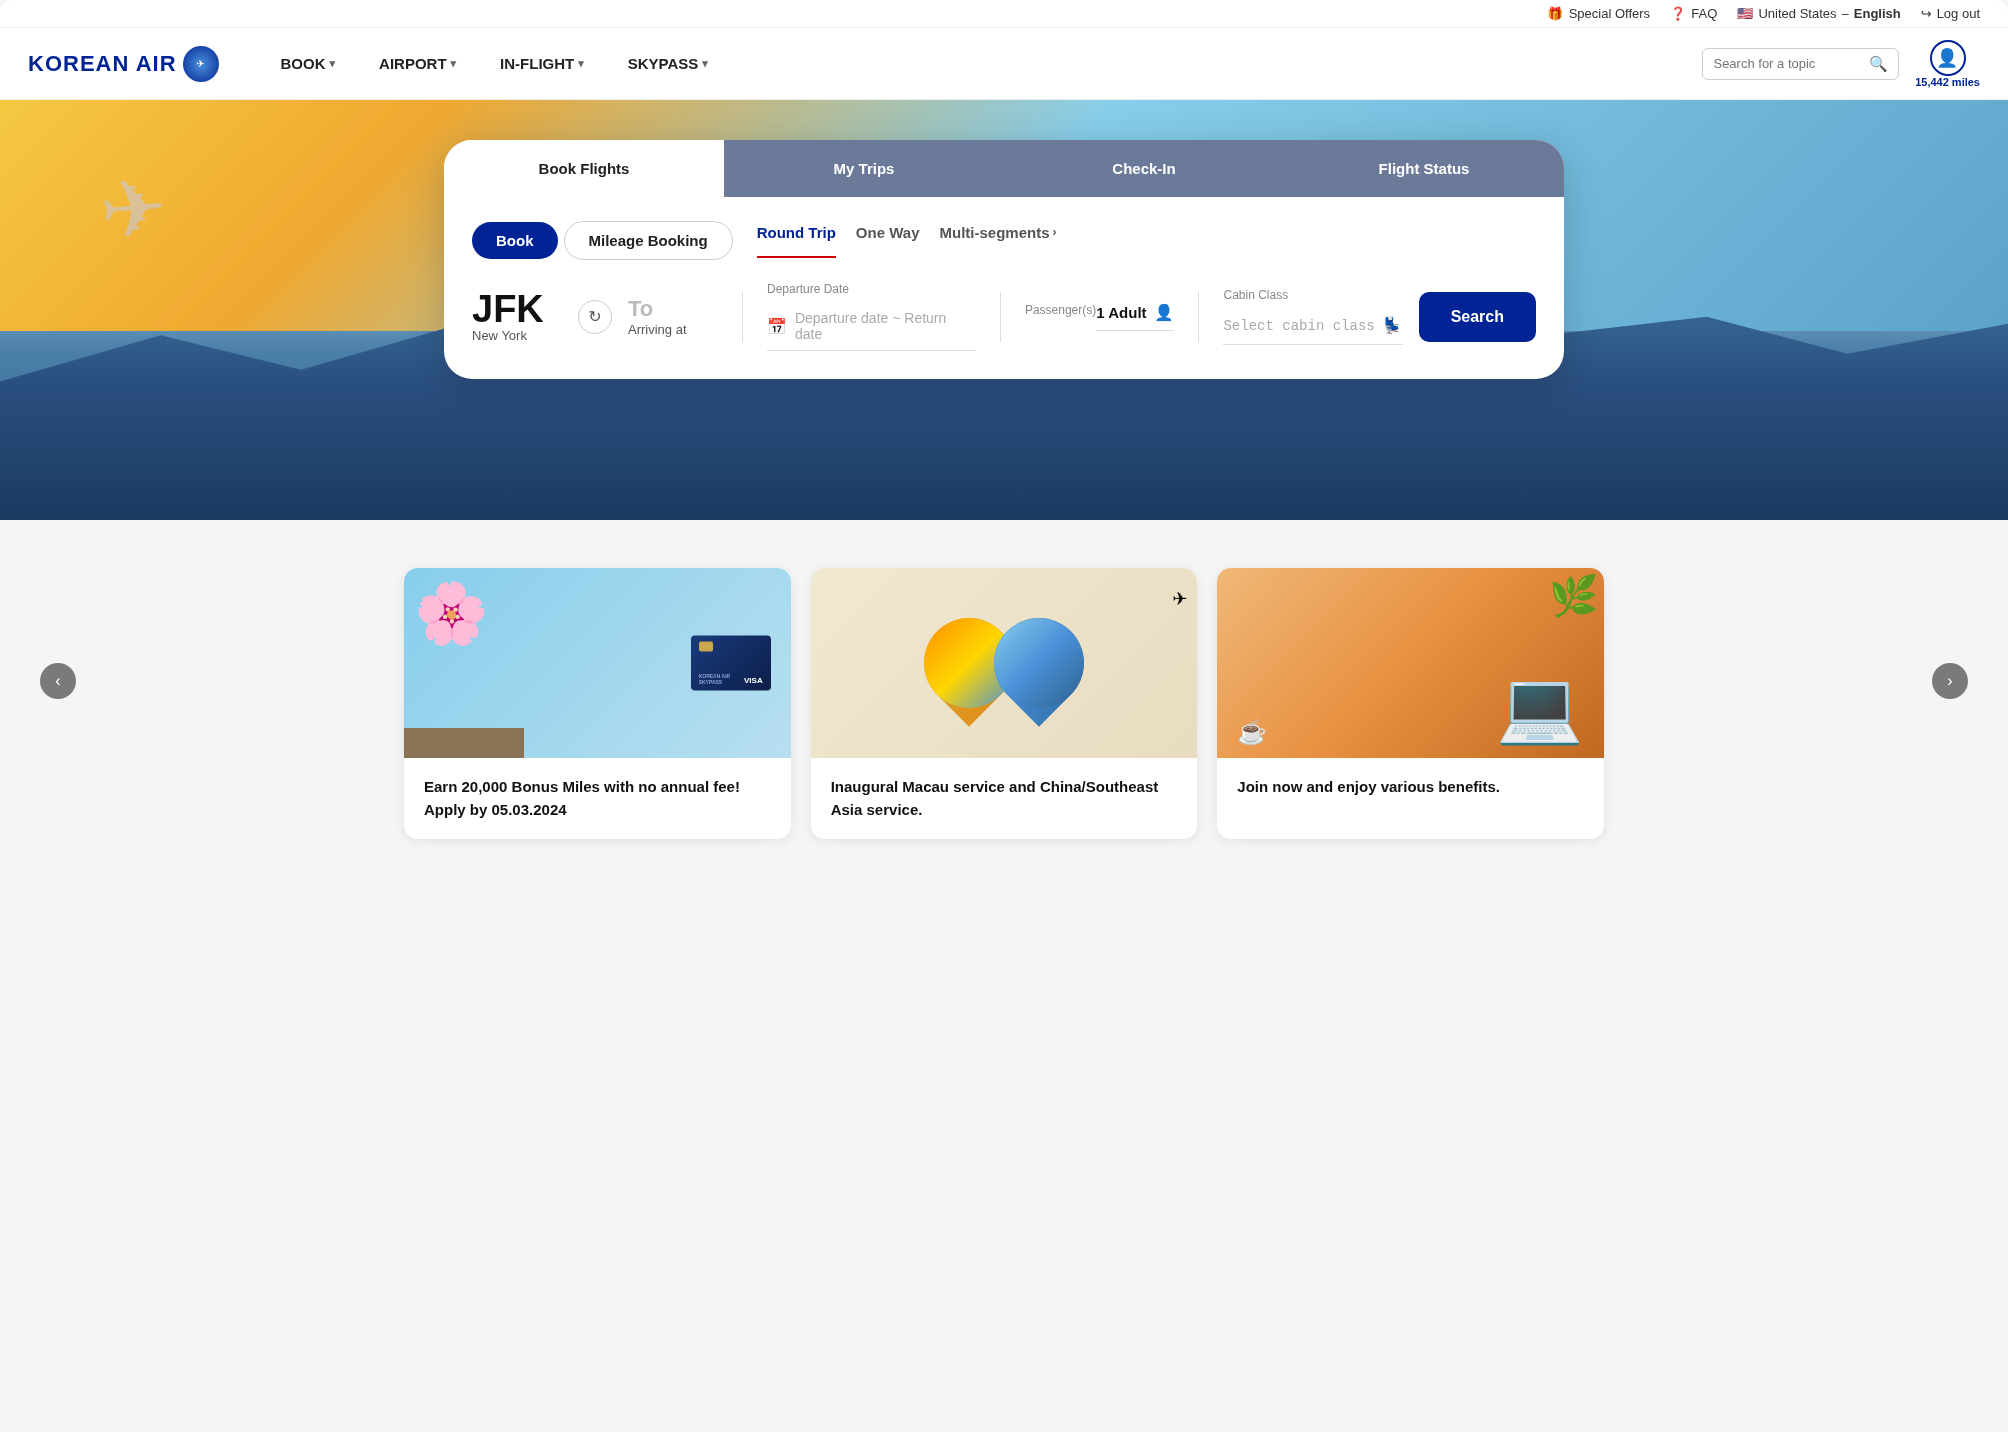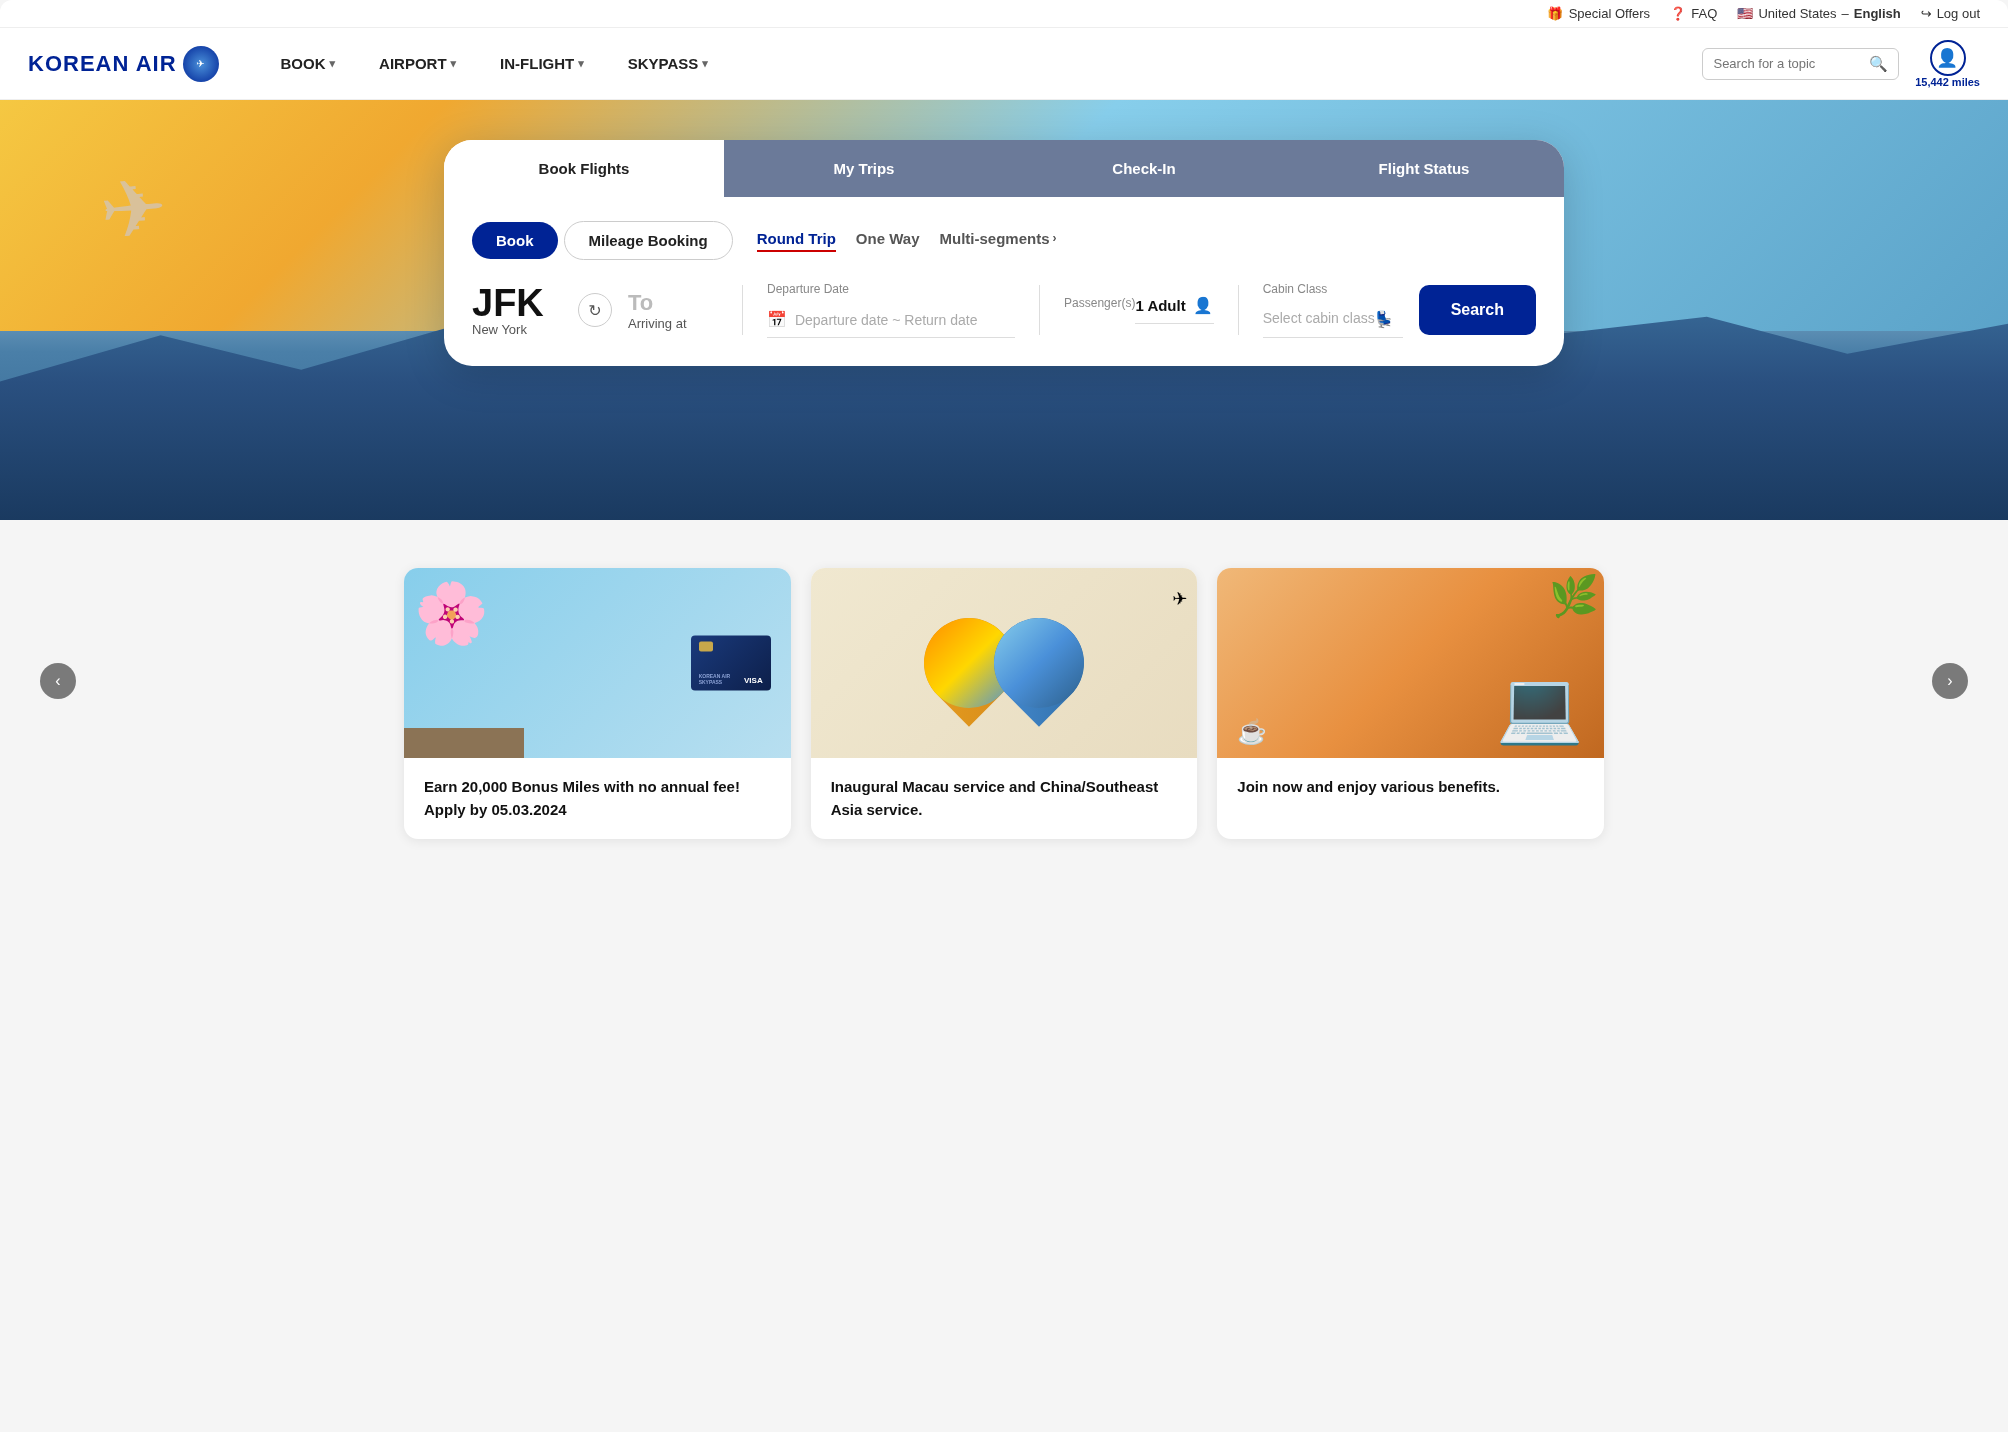--- a/index.html
+++ b/index.html
@@ -239,21 +239,21 @@
     .trip-type-options {
       display: flex;
       align-items: center;
       gap: 20px;
     }
     .trip-option {
       font-size: 15px;
       font-weight: 600;
       color: #555;
       cursor: pointer;
-      padding-bottom: 3px;
+      padding-bottom: 15px;
       border-bottom: 2.5px solid transparent;
     }
     .trip-option.active {
       color: #002395;
       border-bottom: 2.5px solid #c00;
     }
     .trip-option.multi {
       display: flex;
       align-items: center;
       gap: 3px;
@@ -358,26 +358,27 @@
     }
     .person-icon { font-size: 16px; color: #555; }
 
     .cabin-field {
       display: flex;
       flex-direction: column;
       min-width: 140px;
     }
     .cabin-value {
       display: flex;
-      align-items: flex-start;
-      gap: 0;
+      align-items: center;
+      gap: 8px;
       font-size: 14px;
       color: #aaa;
       border-bottom: 1px solid #ddd;
       padding-bottom: 8px;
+      font-family: Liberation Mono, monospace;
     }
     .cabin-icon { font-size: 16px; }
 
     .search-btn {
       background: #002395;
       color: #fff;
       border: none;
       border-radius: 10px;
       padding: 16px 32px;
       font-size: 16px;

